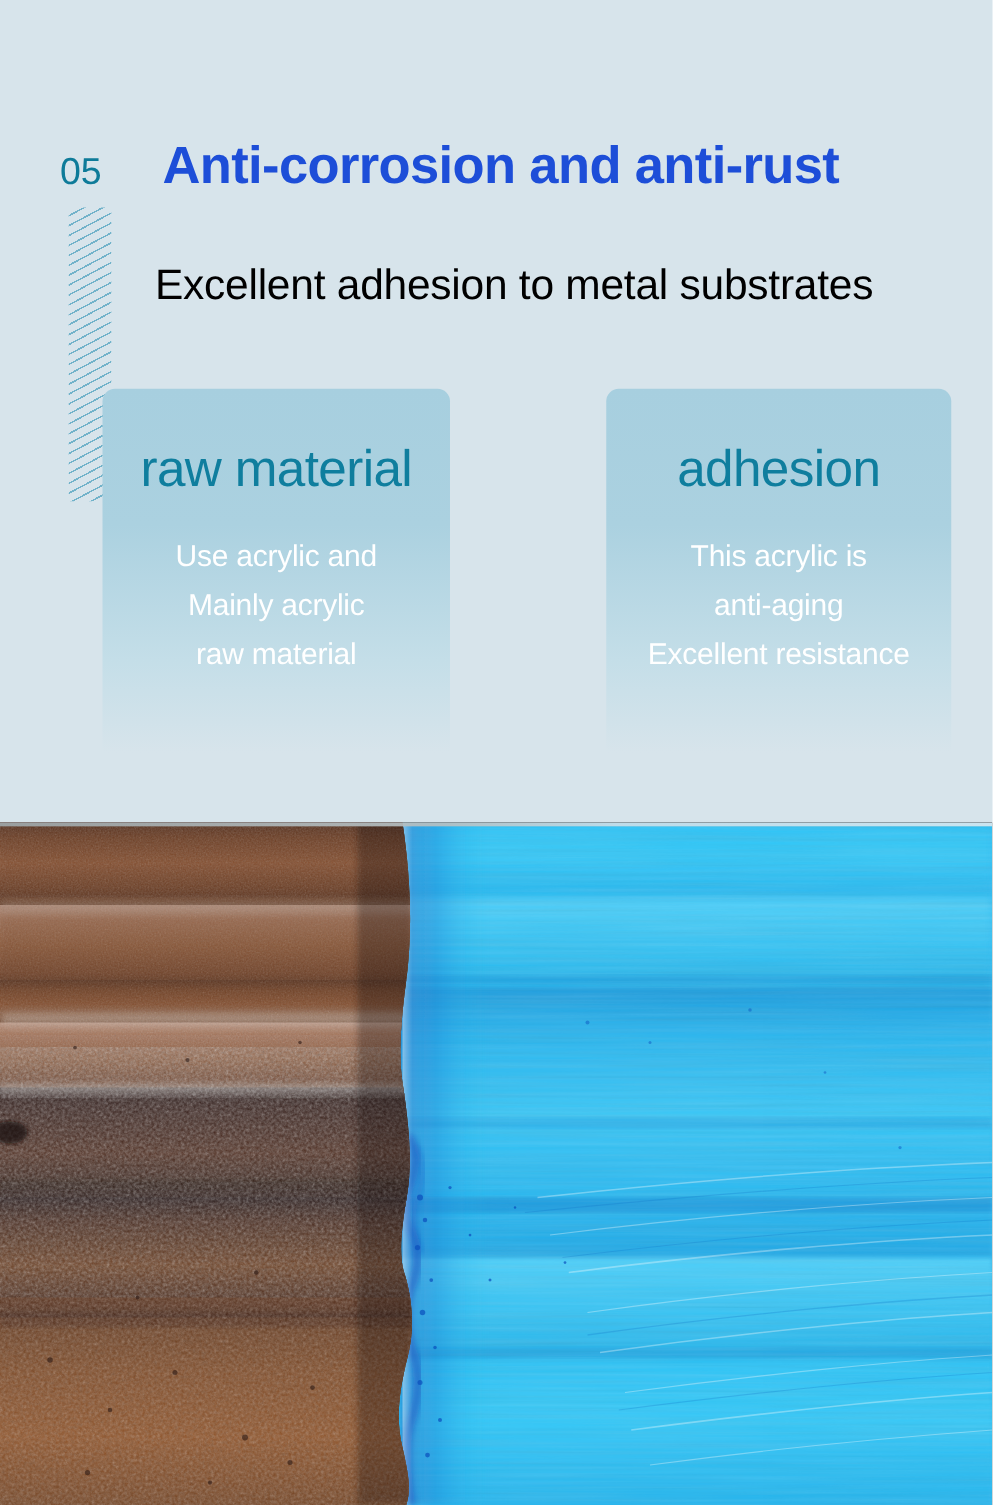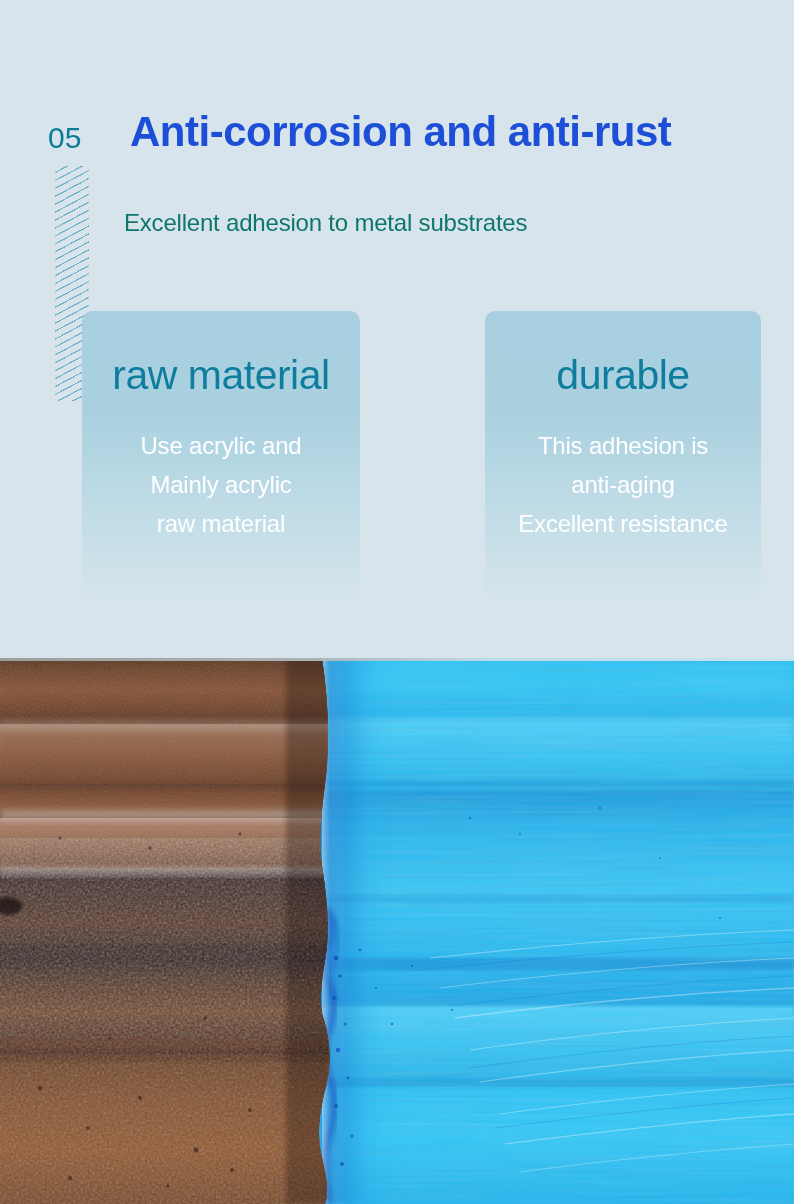--- a/index.html
+++ b/index.html
@@ -54,23 +54,23 @@
     color: #1d4ed8;
     line-height: 1.3;
     letter-spacing: -0.5px;
     white-space: nowrap;
   }
 
   .subheadline {
     position: absolute;
     left: 124px;
     top: 209px;
-    font-size: 24px;
+    font-size: 34px;
     font-weight: 400;
-    color: #0f766e;
+    color: #000000;
     letter-spacing: -0.2px;
     white-space: nowrap;
   }
 
   
   .hatch {
     position: absolute;
     left: 55px;
     top: 166px;
     width: 34px;
@@ -180,23 +180,23 @@
       <div class="card card-a">
         <div class="card-title">raw material</div>
         <div class="card-body">
           <span>Use acrylic and</span>
           <span>Mainly acrylic</span>
           <span>raw material</span>
         </div>
       </div>
 
       <div class="card card-b">
-        <div class="card-title">durable</div>
+        <div class="card-title">adhesion</div>
         <div class="card-body">
-          <span>This adhesion is</span>
+          <span>This acrylic is</span>
           <span>anti-aging</span>
           <span>Excellent resistance</span>
         </div>
       </div>
 
     </div>
   </div>
 
   <div class="photo">
     <svg width="794" height="546" viewBox="0 0 794 546" xmlns="http://www.w3.org/2000/svg">

